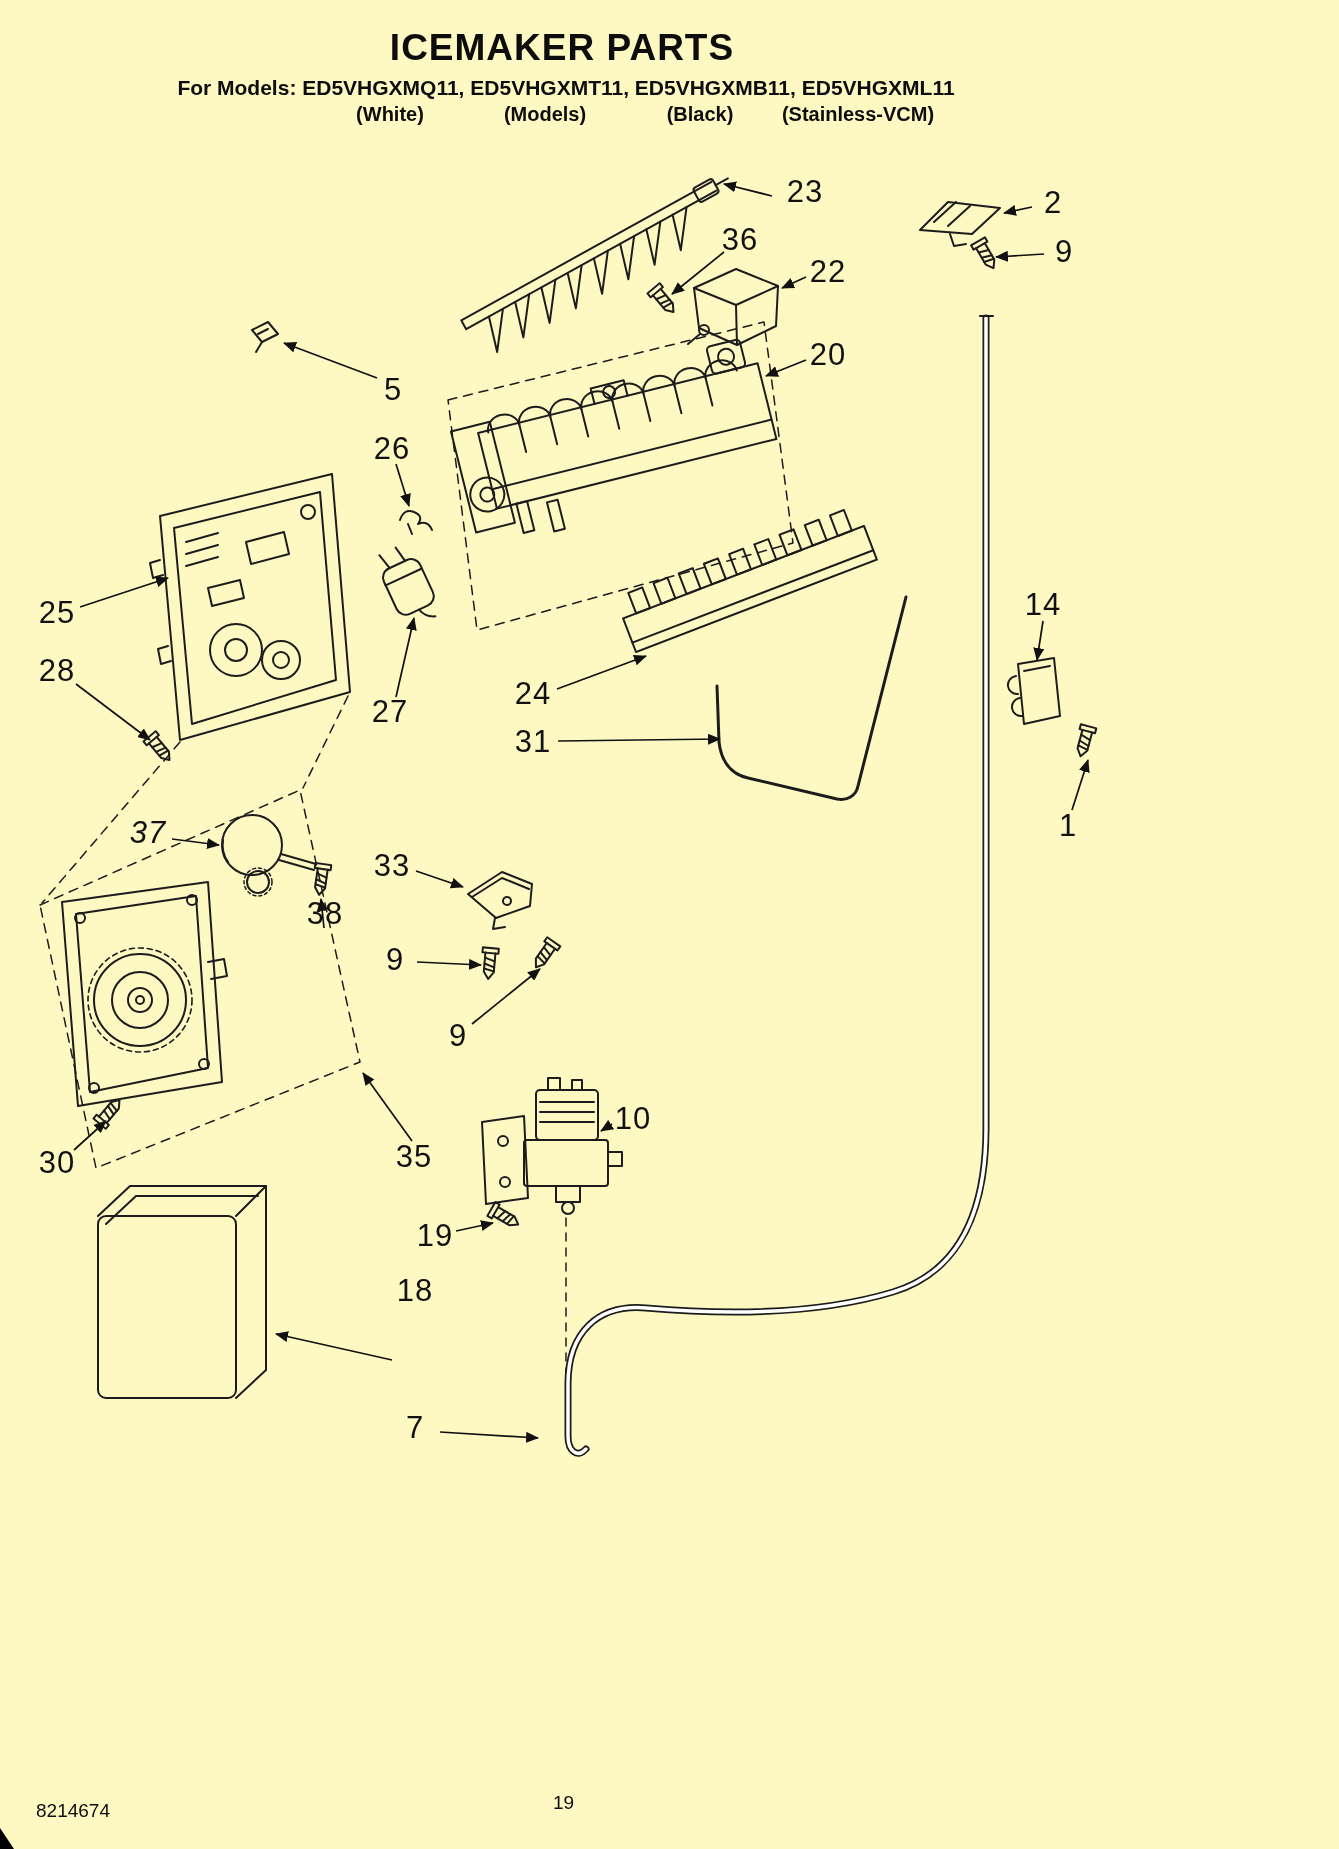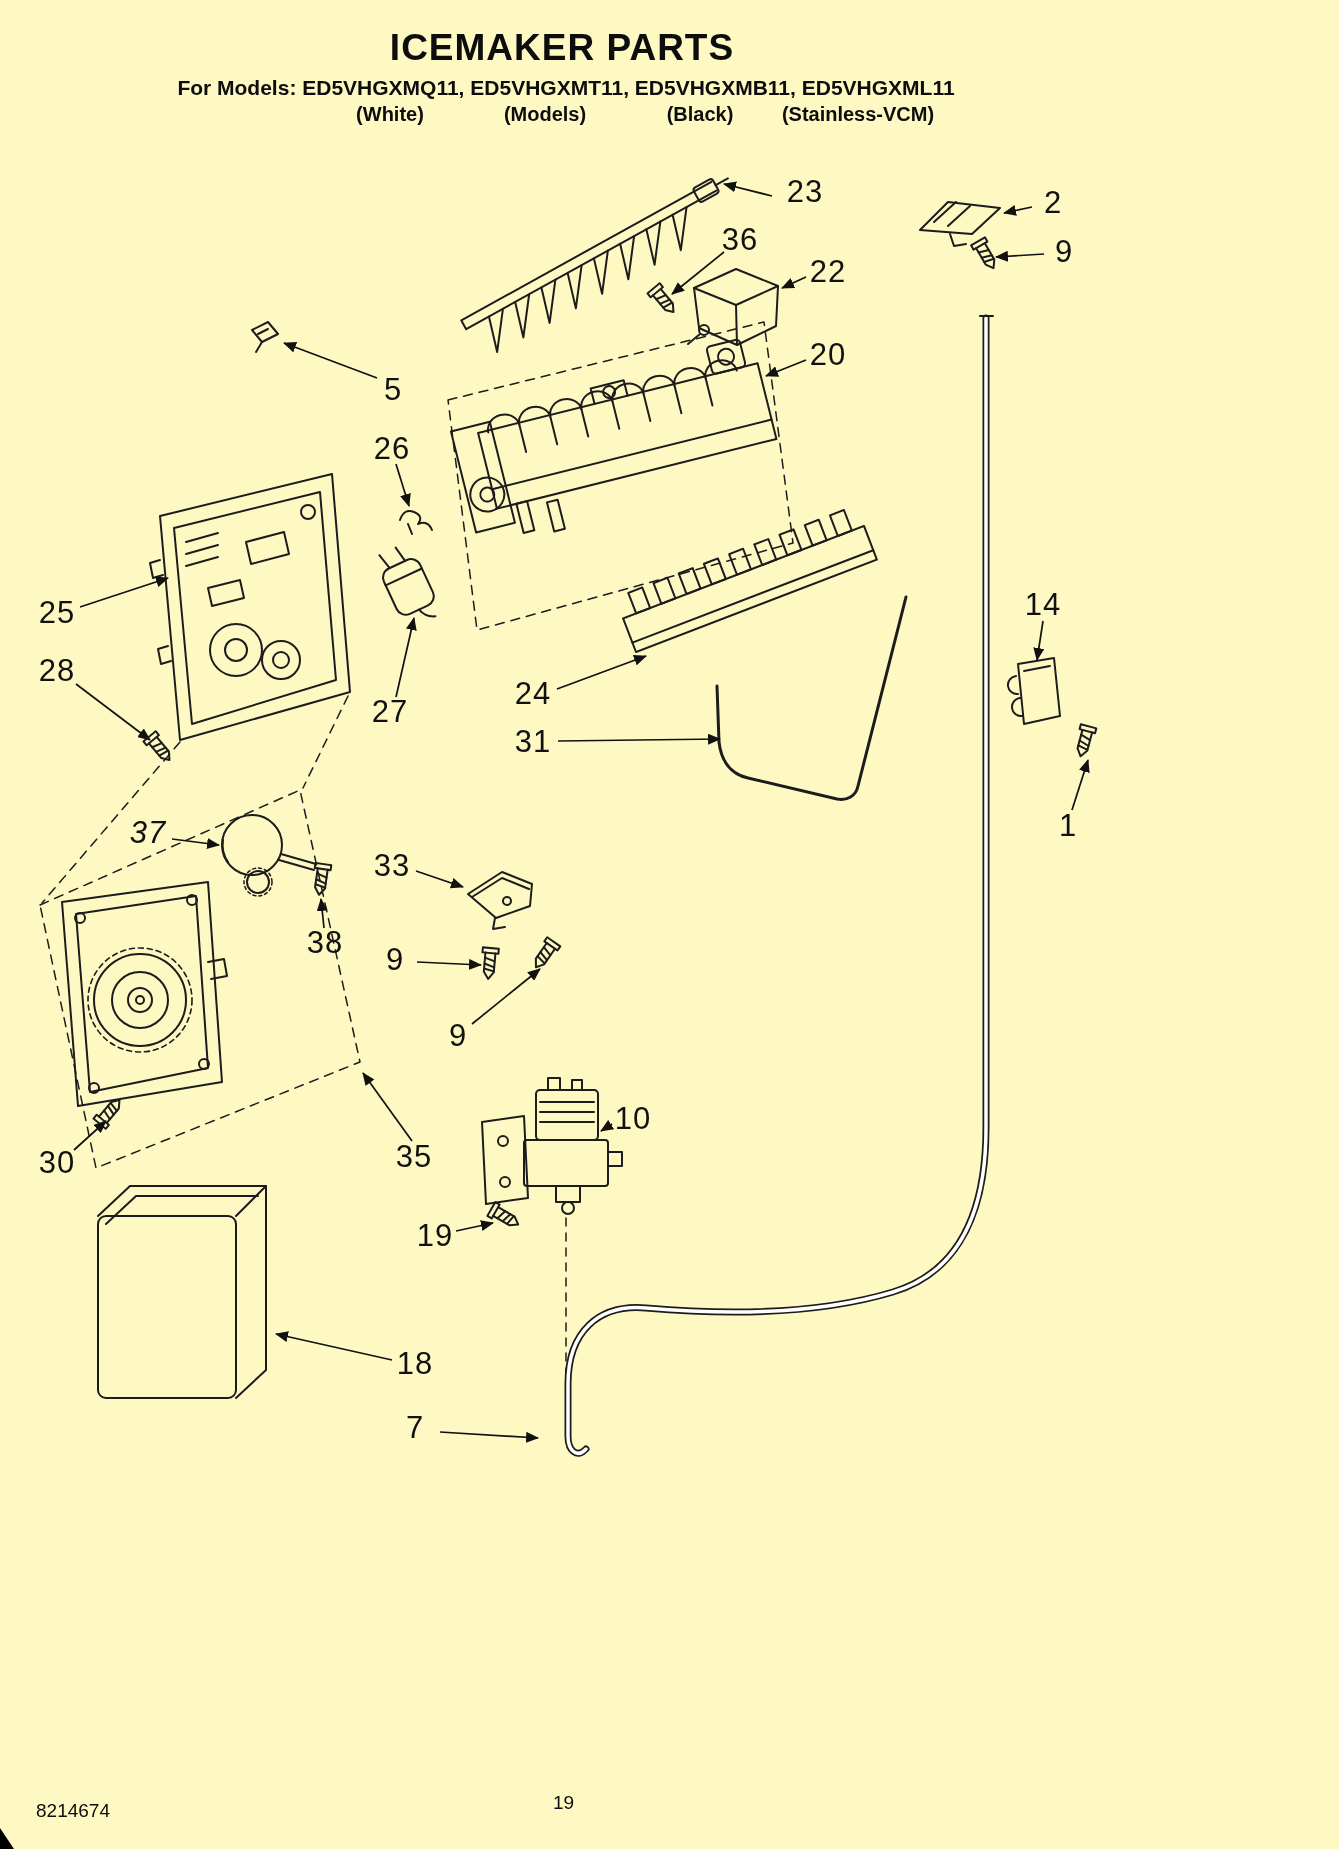--- a/index.html
+++ b/index.html
@@ -282,28 +282,28 @@
       <div class="callout" style="left: 392px; top: 449px;">26</div>
       <div class="callout" style="left: 57px; top: 613px;">25</div>
       <div class="callout" style="left: 57px; top: 671px;">28</div>
       <div class="callout" style="left: 390px; top: 712px;">27</div>
       <div class="callout" style="left: 533px; top: 694px;">24</div>
       <div class="callout" style="left: 533px; top: 742px;">31</div>
       <div class="callout" style="left: 1043px; top: 605px;">14</div>
       <div class="callout" style="left: 1068px; top: 826px;">1</div>
       <div class="callout" style="left: 148px; top: 833px; font-style: italic;">37</div>
       <div class="callout" style="left: 392px; top: 866px;">33</div>
-      <div class="callout" style="left: 325px; top: 943px;">38</div>
+      <div class="callout" style="left: 325px; top: 914px;">38</div>
       <div class="callout" style="left: 395px; top: 960px;">9</div>
       <div class="callout" style="left: 458px; top: 1036px;">9</div>
       <div class="callout" style="left: 57px; top: 1163px;">30</div>
       <div class="callout" style="left: 414px; top: 1157px;">35</div>
       <div class="callout" style="left: 633px; top: 1119px;">10</div>
       <div class="callout" style="left: 435px; top: 1236px;">19</div>
-      <div class="callout" style="left: 415px; top: 1364px;">18</div>
+      <div class="callout" style="left: 415px; top: 1291px;">18</div>
       <div class="callout" style="left: 415px; top: 1428px;">7</div>
     </div>
 
   <footer>
     <div class="doc-number">8214674</div>
     <div class="page-number">19</div>
   </footer>
 
 </div>
 

